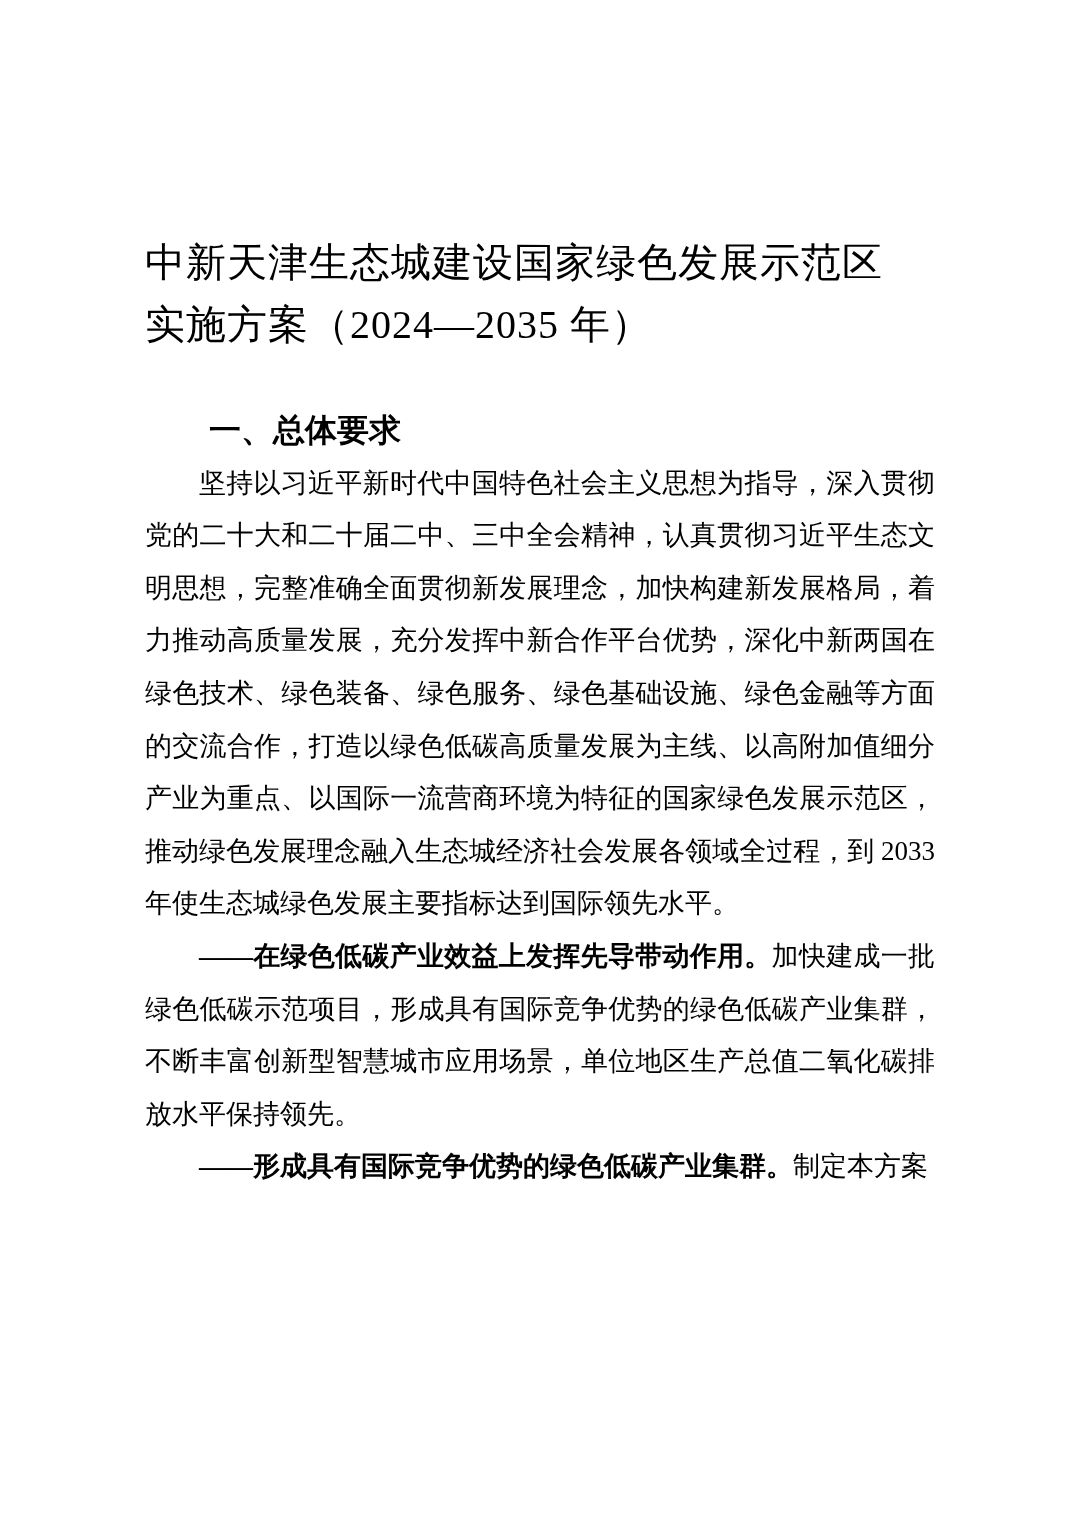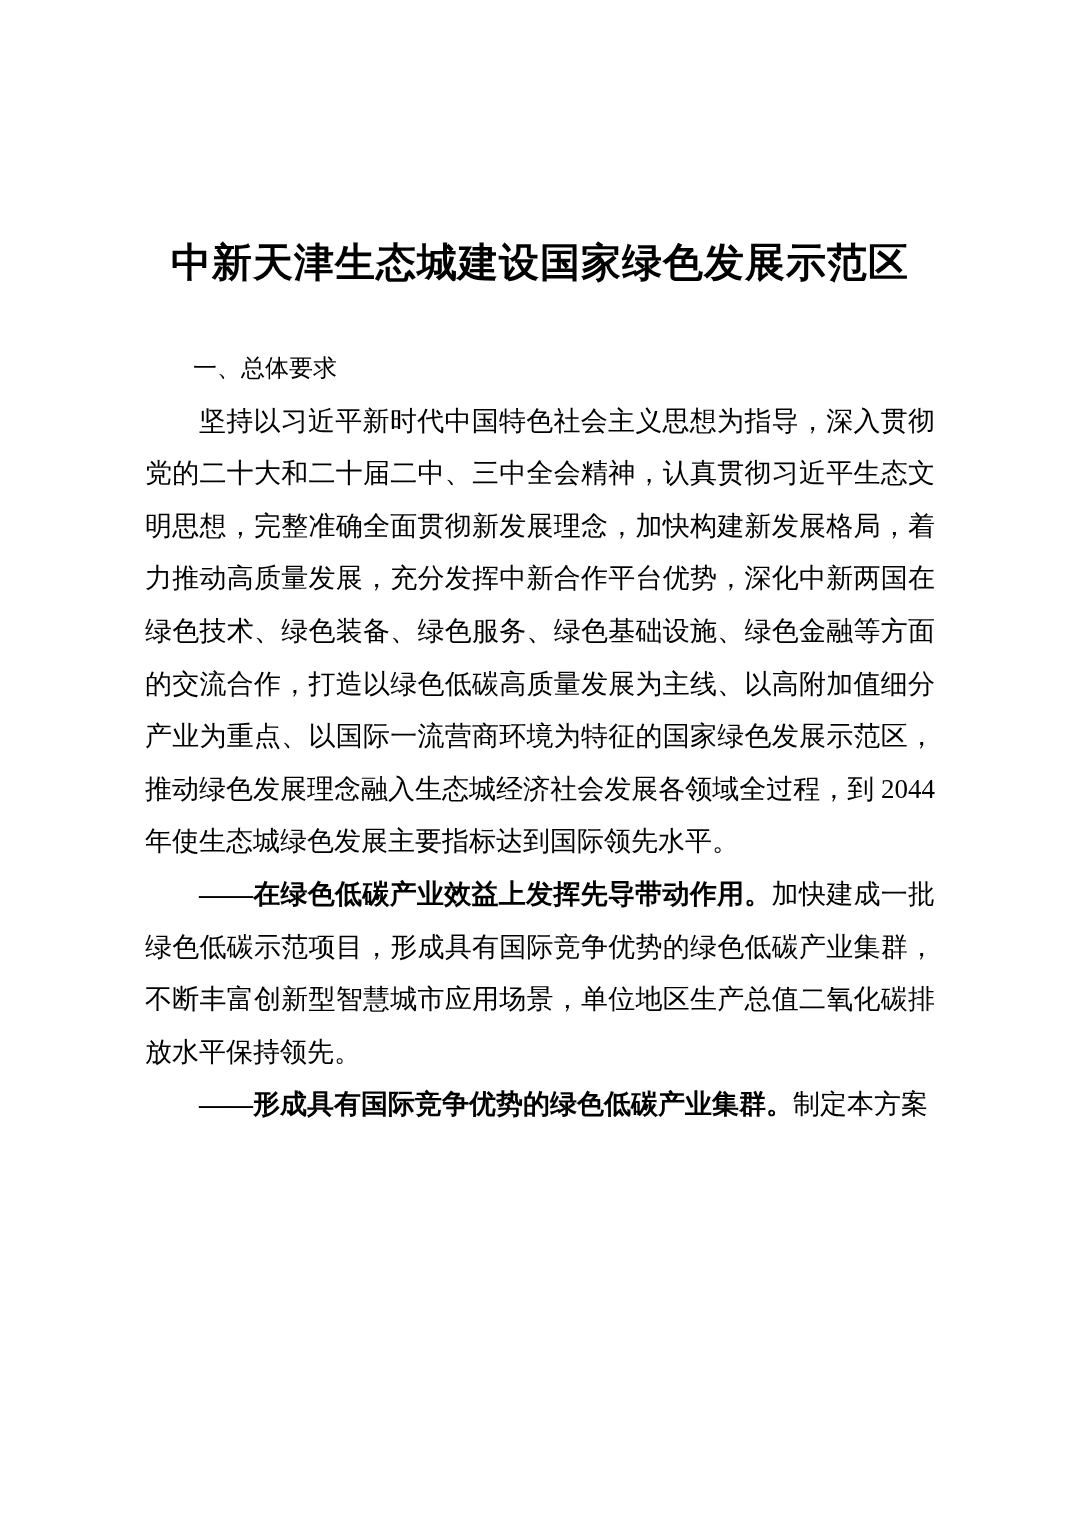--- a/index.html
+++ b/index.html
@@ -12,60 +12,60 @@
     color: #000000;
     font-family: "Liberation Serif", "DejaVu Serif", serif;
   }
   .page {
     width: 1080px;
     height: 1527px;
     padding: 0 145px;
   }
   .title {
     margin-top: 232px;
-    text-align: center;
     font-size: 40px;
-    font-weight: bold;
+    font-weight: normal;
     line-height: 62px;
     font-family: "Liberation Serif", "DejaVu Serif", serif;
     letter-spacing: 1px;
   }
   .title .title-line { display: block; }
   .body-text {
     margin-top: 48px;
     font-size: 27px;
     line-height: 52.6px;
     text-align: justify;
     text-justify: inter-ideograph;
   }
   .para {
     text-indent: 2em;
   }
   .heading {
     text-indent: 2em;
-    font-size: 24px;
-    font-weight: normal;
+    font-size: 32px;
+    font-weight: bold;
     line-height: 52.6px;
     font-family: "Liberation Sans", "DejaVu Sans", sans-serif;
   }
   .para .lead {
     font-weight: bold;
   }
 </style>
 </head>
 <body>
 
 <div class="page">
   <h1 class="title">
     <span class="title-line">中新天津生态城建设国家绿色发展示范区</span>
+    <span class="title-line">实施方案（2024—2035 年）</span>
   </h1>
 
   <div class="body-text">
 
     <h2 class="heading">一、总体要求</h2>
 
-    <p class="para">坚持以习近平新时代中国特色社会主义思想为指导，深入贯彻党的二十大和二十届二中、三中全会精神，认真贯彻习近平生态文明思想，完整准确全面贯彻新发展理念，加快构建新发展格局，着力推动高质量发展，充分发挥中新合作平台优势，深化中新两国在绿色技术、绿色装备、绿色服务、绿色基础设施、绿色金融等方面的交流合作，打造以绿色低碳高质量发展为主线、以高附加值细分产业为重点、以国际一流营商环境为特征的国家绿色发展示范区，推动绿色发展理念融入生态城经济社会发展各领域全过程，到 2044 年使生态城绿色发展主要指标达到国际领先水平。</p>
+    <p class="para">坚持以习近平新时代中国特色社会主义思想为指导，深入贯彻党的二十大和二十届二中、三中全会精神，认真贯彻习近平生态文明思想，完整准确全面贯彻新发展理念，加快构建新发展格局，着力推动高质量发展，充分发挥中新合作平台优势，深化中新两国在绿色技术、绿色装备、绿色服务、绿色基础设施、绿色金融等方面的交流合作，打造以绿色低碳高质量发展为主线、以高附加值细分产业为重点、以国际一流营商环境为特征的国家绿色发展示范区，推动绿色发展理念融入生态城经济社会发展各领域全过程，到 2033 年使生态城绿色发展主要指标达到国际领先水平。</p>
 
     <p class="para"><span class="lead">——在绿色低碳产业效益上发挥先导带动作用。</span><span>加快建成一批绿色低碳示范项目，形成具有国际竞争优势的绿色低碳产业集群，不断丰富创新型智慧城市应用场景，单位地区生产总值二氧化碳排放水平保持领先。</span></p>
 
     <p class="para"><span class="lead">——形成具有国际竞争优势的绿色低碳产业集群。</span><span>制定本方案</span></p>
   </div>
 </div>
 
 </body></html>

